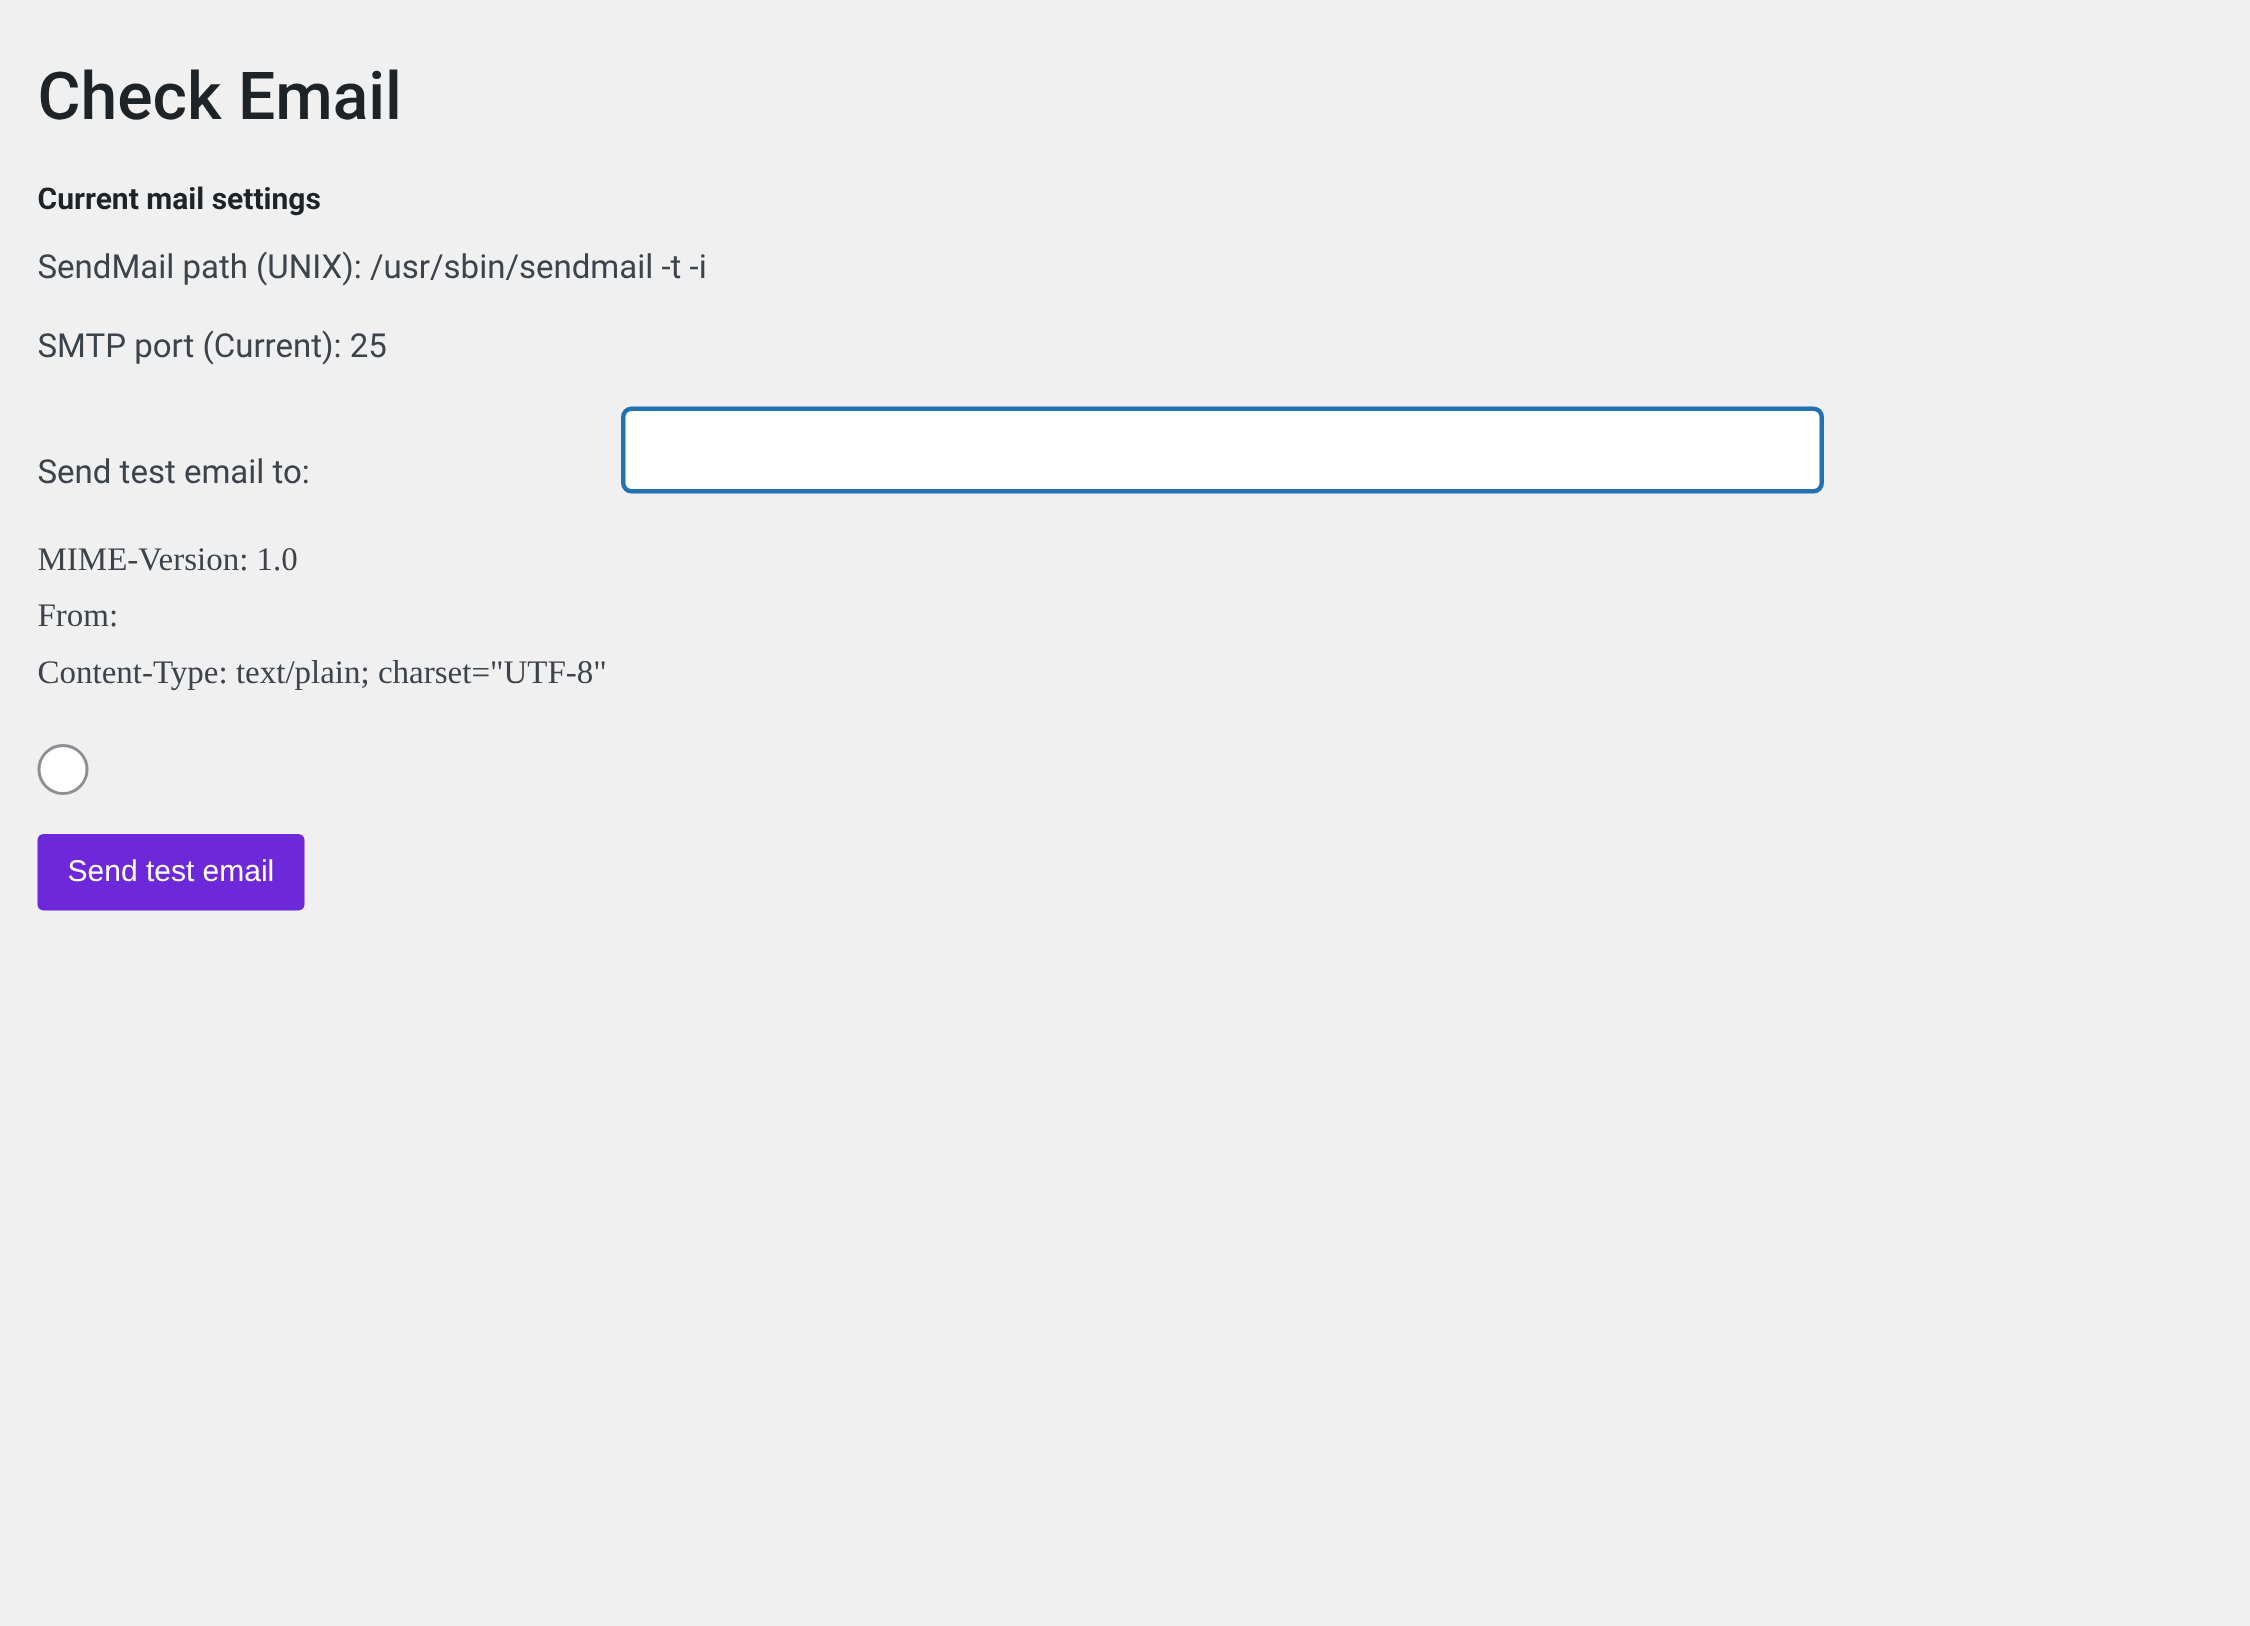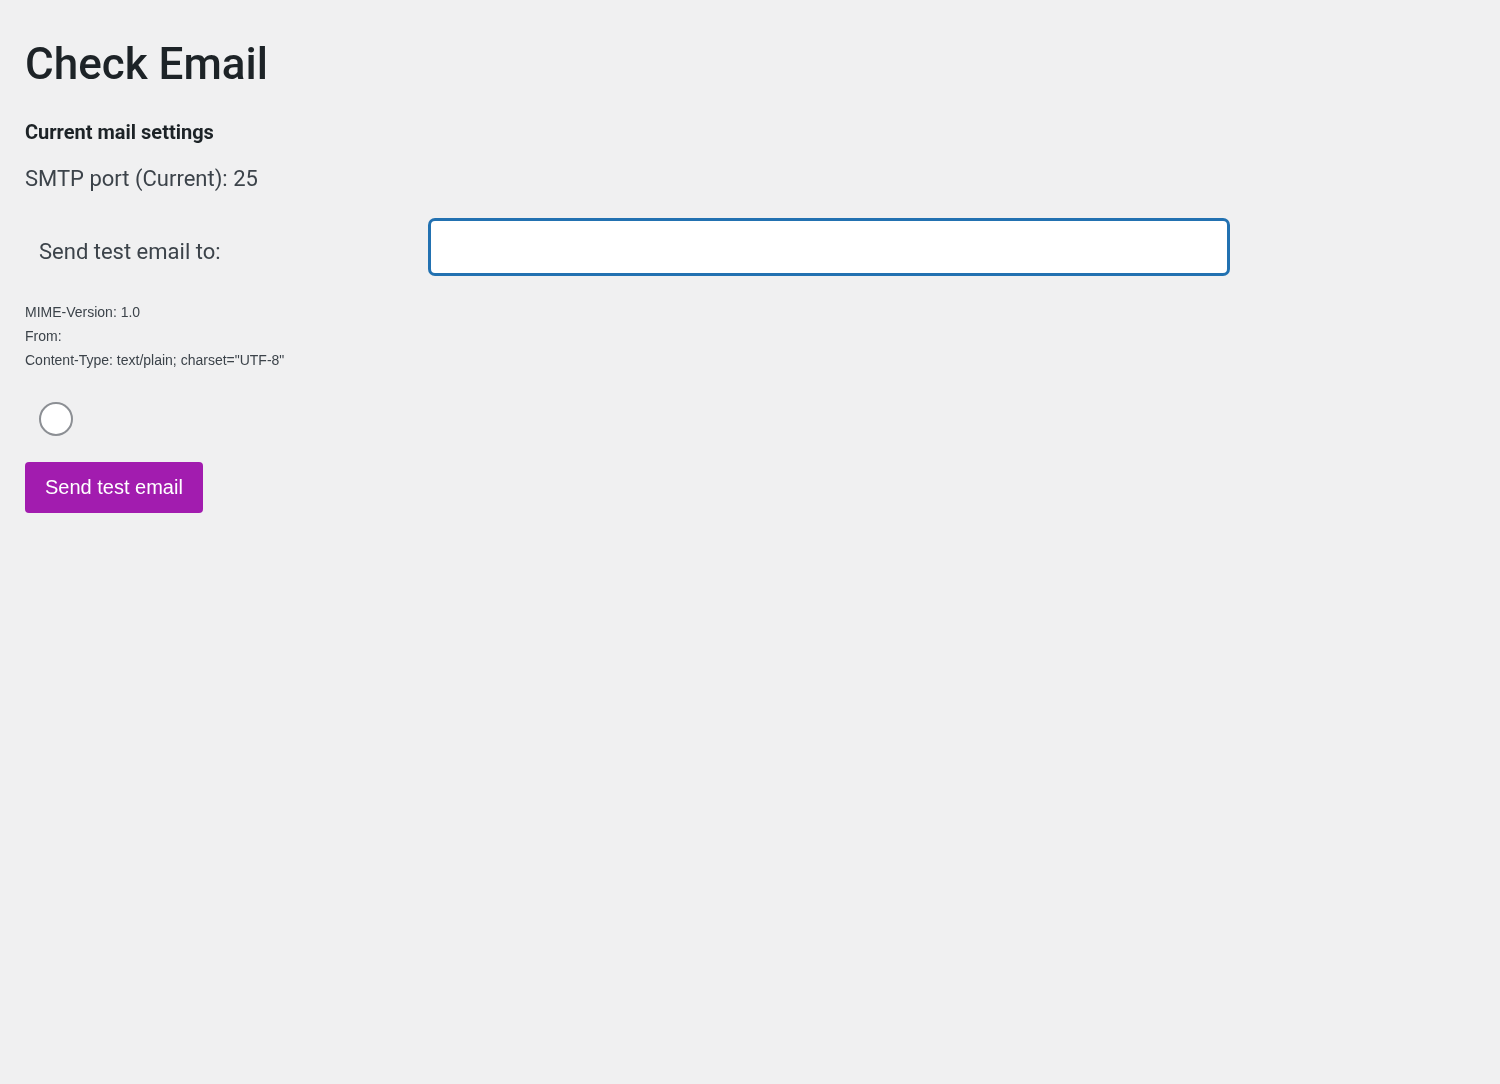--- a/index.html
+++ b/index.html
@@ -27,23 +27,22 @@
     margin: 30px 0 22px 0;
     color: #1d2327;
   }
   p.setting-line {
     font-size: 22px;
     margin: 0 0 28px 0;
     color: #3c434a;
   }
   .form-row {
     display: flex;
-    align-items: center;
+    align-items: flex-end;
     margin-bottom: 26px;
-    margin-left: 14px;
   }
   .form-row .label-col {
     width: 390px;
     flex: 0 0 390px;
     font-size: 22px;
     color: #3c434a;
     padding-top: 8px;
   }
   .form-row .field-col {
     flex: 1;
@@ -82,46 +81,51 @@
     position: absolute;
     top: 50%;
     left: 50%;
     width: 14px;
     height: 14px;
     background: #2271b1;
     border-radius: 50%;
     transform: translate(-50%, -50%);
   }
   pre.headers {
-    font-family: Liberation Sans, sans-serif;
-    font-size: 14px;
+    font-family: Liberation Serif, serif;
+    font-size: 22px;
     color: #3c434a;
     margin: 0 0 30px 0;
     white-space: pre;
     line-height: 1.7;
   }
   button.primary {
-    background: #a21caf;
+    background: #6d28d9;
     color: #fff;
     border: none;
     border-radius: 4px;
     font-size: 20px;
     padding: 14px 20px;
     cursor: pointer;
   }
 </style>
 </head>
 <body>
 
 <div class="wrap">
 
   <h1 class="page-title">Check Email</h1>
 
   <h2 class="section-title">Current mail settings</h2>
 
+  <p class="setting-line">
+    <span>SendMail path (UNIX):</span>
+    <span> </span>
+    <span>/usr/sbin/sendmail -t -i</span>
+  </p>
 
 
   <p class="setting-line">
     <span>SMTP port (Current):</span>
     <span> </span>
     <span>25</span>
   </p>
 
 
 

